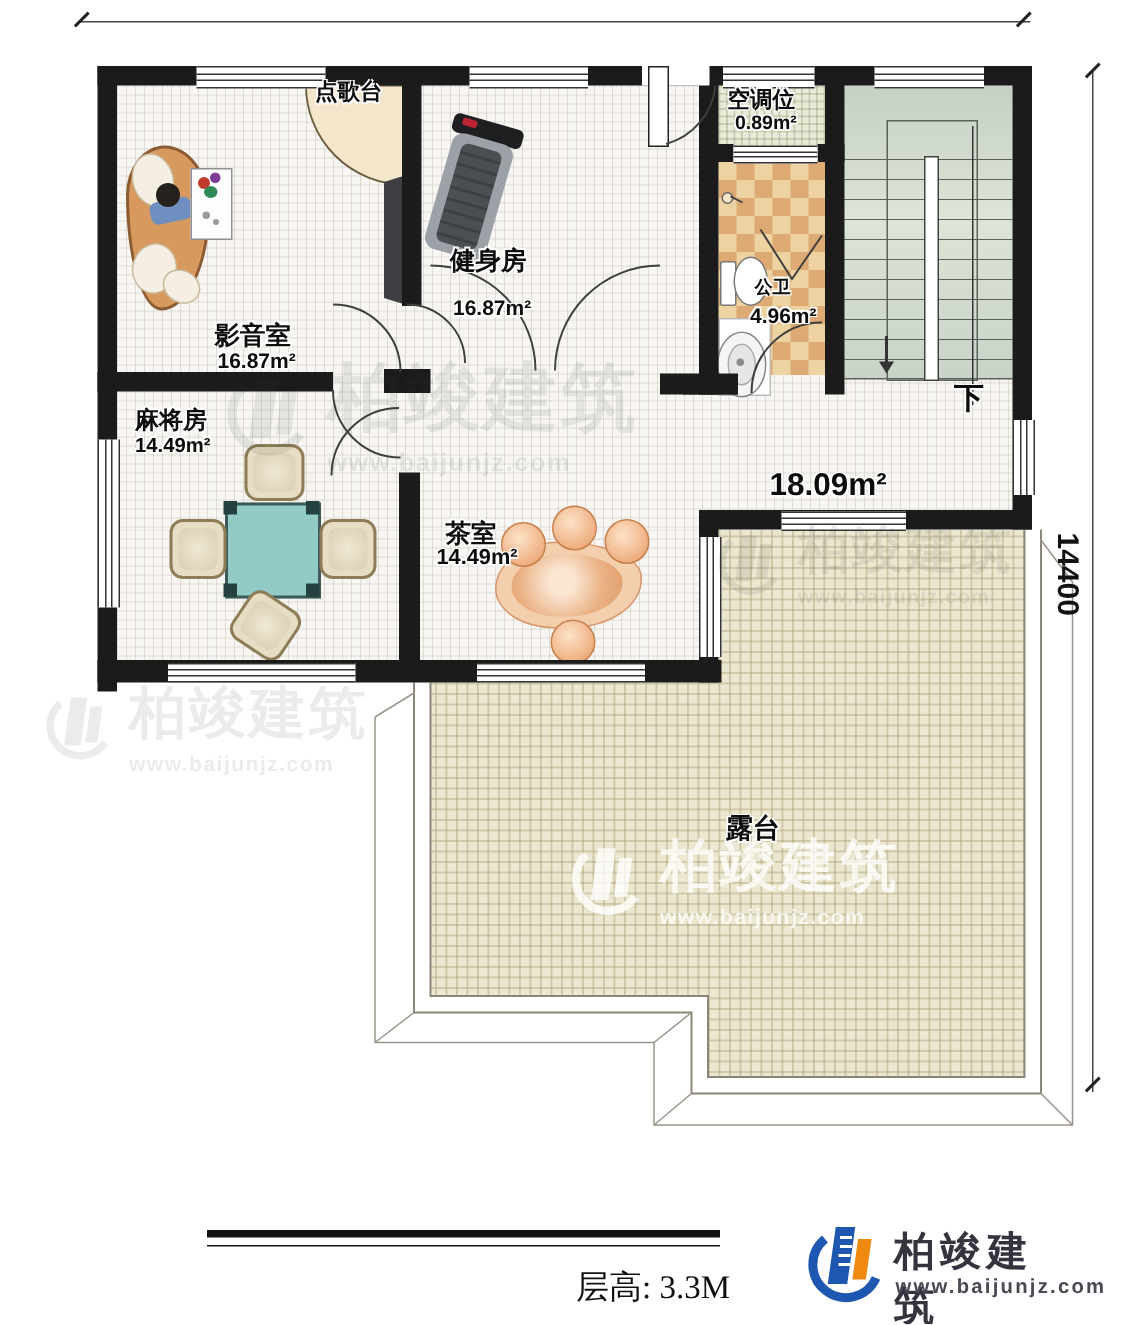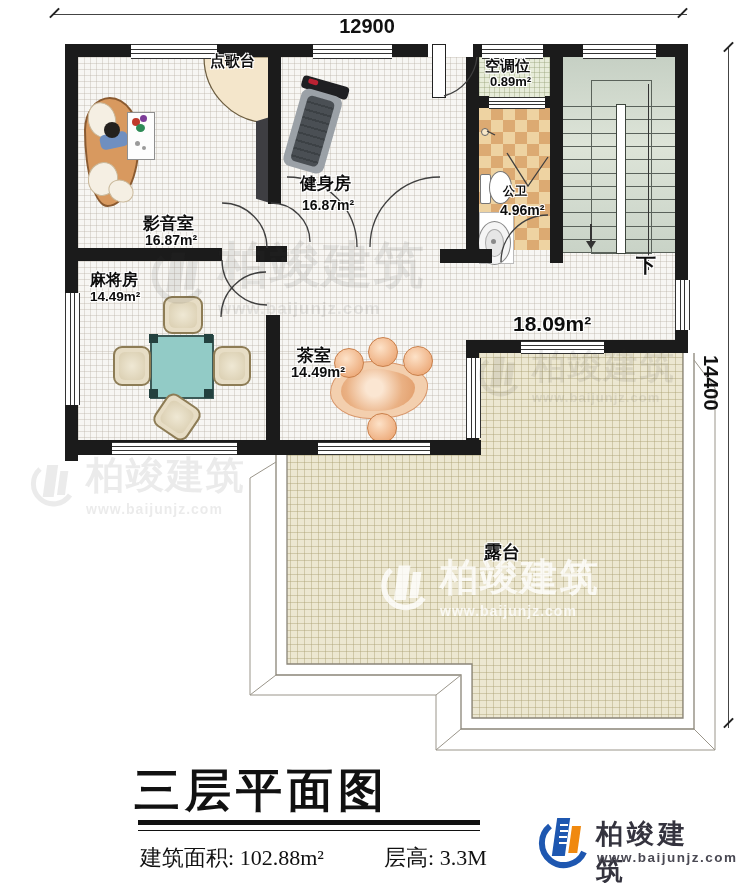--- a/index.html
+++ b/index.html
@@ -62,21 +62,20 @@
   svg.underlay{position:absolute;left:0;top:0;z-index:2;pointer-events:none;}
 </style>
 </head>
 <body>
 
 <div id="canvas">
 
   <div class="abs dimline" style="left:53px;top:14px;width:634px;height:1px"></div>
   <div class="abs tick" style="left:48px;top:12px"></div>
   <div class="abs tick" style="left:676px;top:12px"></div>
-  <div class="abs dim" style="left:307px;top:15px;width:120px;text-align:center;font-size:20px">12900</div>
 
   <div class="abs dimline" style="left:728px;top:48px;width:1px;height:680px"></div>
   <div class="abs tick" style="left:722px;top:46px"></div>
   <div class="abs tick" style="left:722px;top:722px"></div>
   <div class="abs dim" style="left:699px;top:355px;font-size:20px;writing-mode:vertical-rl">14400</div>
 
   <div class="abs floor" style="left:78px;top:57px;width:597px;height:296px"></div>
   <div class="abs floor" style="left:78px;top:353px;width:388px;height:89px"></div>
   <div class="abs ac-floor" style="left:479px;top:57px;width:71px;height:41px"></div>
   <div class="abs bath-floor" style="left:479px;top:108px;width:71px;height:142px"></div>
@@ -236,41 +235,36 @@
       </svg>
     <div>
       <div class="wm-name" style="font-size:38px">柏竣建筑</div>
       <div class="wm-url" style="font-size:14px">www.baijunjz.com</div>
     </div>
   </div>
 
   <div class="abs lbl" style="left:210px;top:52px;font-size:15px">点歌台</div>
   <div class="abs lbl" style="left:143px;top:212px;font-size:17px">影音室</div>
   <div class="abs lbl" style="left:145px;top:232px;font-size:14px">16.87m²</div>
-  <div class="abs lbl" style="left:300px;top:172px;font-size:17px">健身房</div>
+  <div class="abs lbl" style="left:300px;top:162px;font-size:17px">健身房</div>
   <div class="abs lbl" style="left:302px;top:197px;font-size:14px">16.87m²</div>
   <div class="abs lbl" style="left:485px;top:57px;font-size:15px">空调位</div>
   <div class="abs lbl" style="left:490px;top:74px;font-size:13px">0.89m²</div>
   <div class="abs lbl" style="left:503px;top:183px;font-size:12px">公卫</div>
   <div class="abs lbl" style="left:500px;top:202px;font-size:14px">4.96m²</div>
   <div class="abs lbl" style="left:90px;top:270px;font-size:16px">麻将房</div>
   <div class="abs lbl" style="left:90px;top:289px;font-size:13.5px">14.49m²</div>
   <div class="abs lbl" style="left:297px;top:344px;font-size:17px">茶室</div>
   <div class="abs lbl" style="left:291px;top:364px;font-size:14.5px">14.49m²</div>
   <div class="abs lbl" style="left:513px;top:312px;font-size:21px">18.09m²</div>
   <div class="abs lbl" style="left:484px;top:540px;font-size:18px">露台</div>
   <div class="abs lbl" style="left:636px;top:252px;font-size:20px">下</div>
 
-  <div class="abs title-cn" style="left:134px;top:760px;font-size:46px">三层平面图</div>
   <div class="abs rule" style="left:138px;top:820px;width:342px;height:5px"></div>
   <div class="abs rule" style="left:138px;top:830px;width:342px;height:1px"></div>
-  <div class="abs stat" style="left:140px;top:843px;font-size:22px">
-    <span>建筑面积:</span>
-    <span>102.88m²</span>
-  </div>
   <div class="abs stat" style="left:384px;top:843px;font-size:22px">
     <span>层高:</span>
     <span>3.3M</span>
   </div>
 
   <div class="abs" style="left:538px;top:810px;width:180px;height:64px;z-index:9">
     <svg width="52" height="58" viewBox="0 0 52 58" style="position:absolute;left:0;top:2px">
       <path d="M12,14 A22,22 0 1 0 46,40" stroke="#1e57b0" stroke-width="6" fill="none"></path>
       <rect x="20" y="6" width="13" height="38" transform="skewX(-8)" fill="#1e57b0"></rect>
       <rect x="36" y="14" width="9" height="27" transform="skewX(-8)" fill="#f0890f"></rect>

